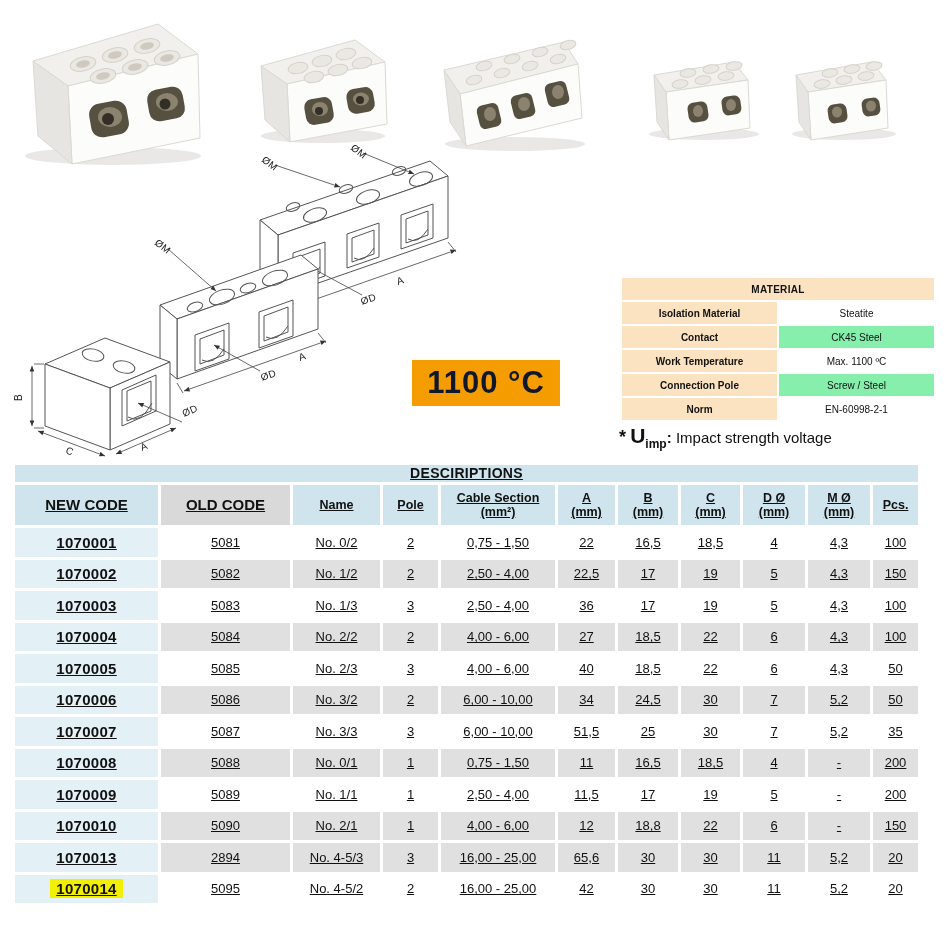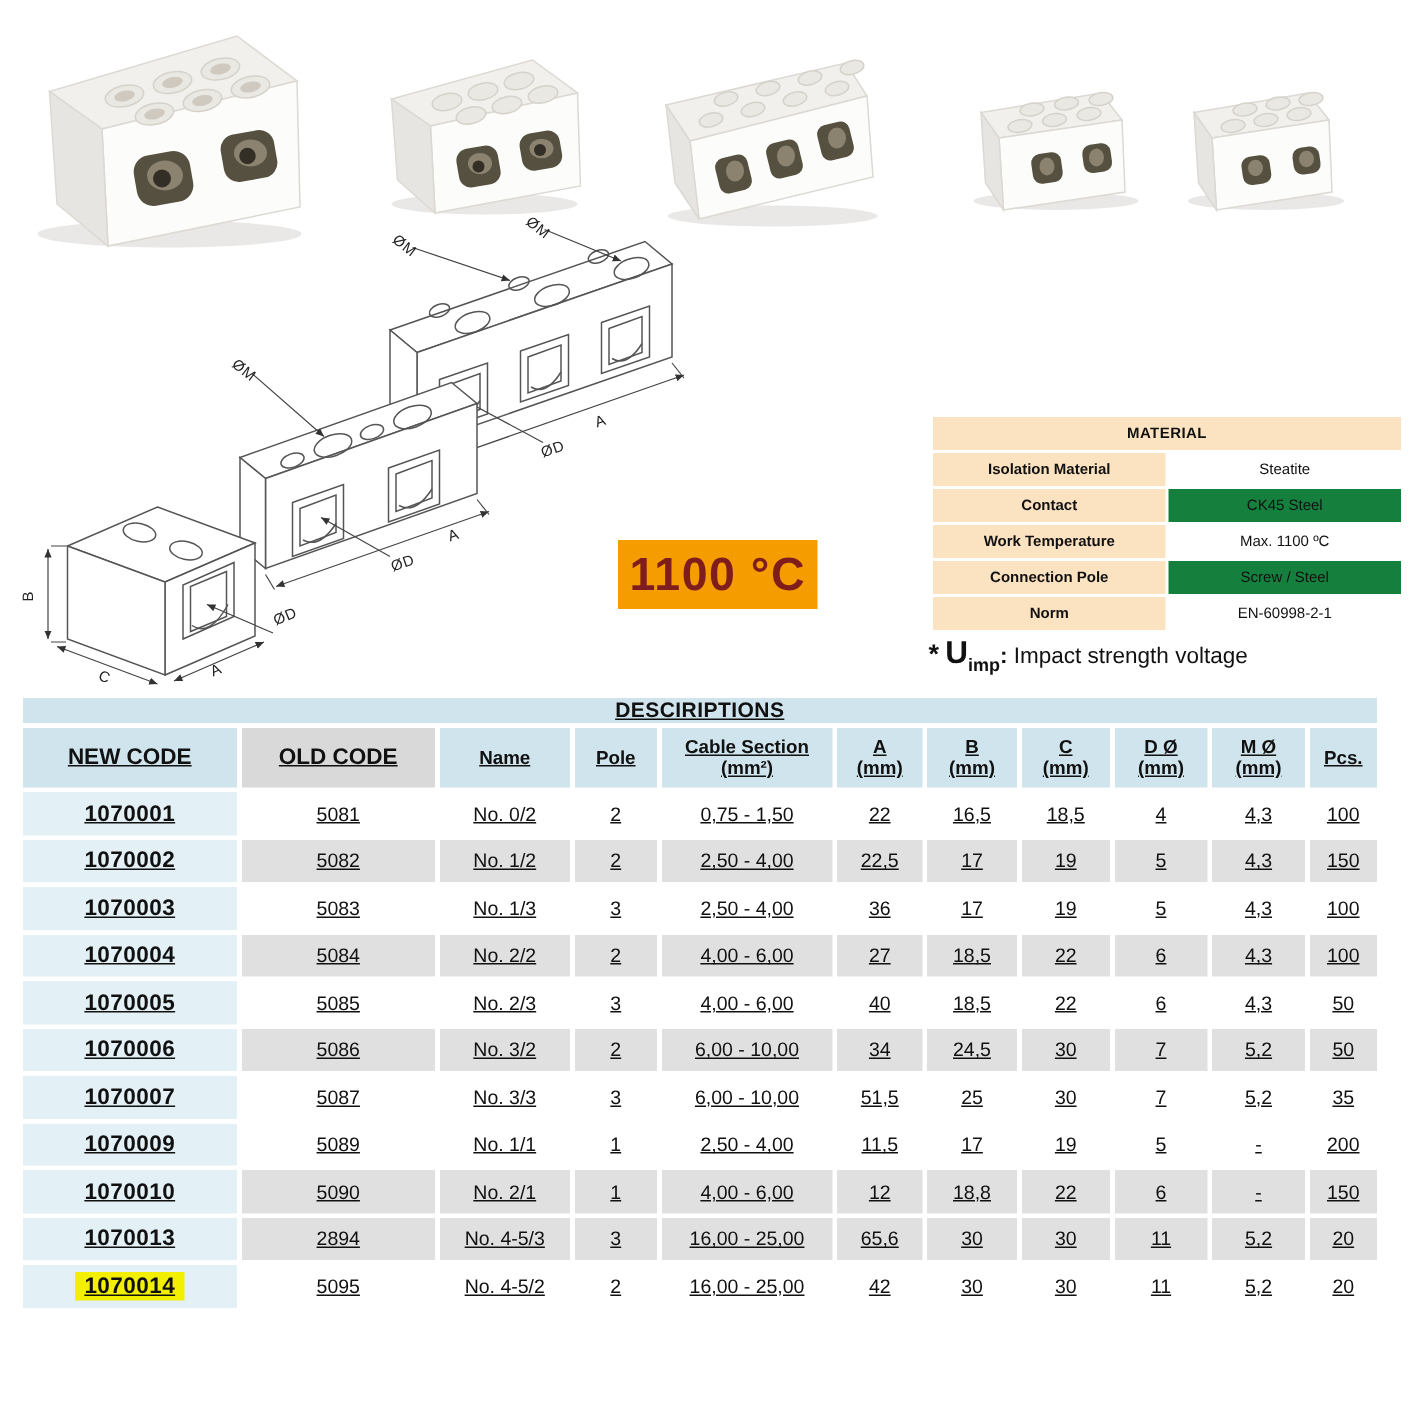--- a/index.html
+++ b/index.html
@@ -5,33 +5,33 @@
   html,body{margin:0;padding:0;background:#fff;}
   body{font-family:"Liberation Sans",sans-serif;color:#111;}
   .page{position:relative;width:950px;height:943px;background:#fff;overflow:hidden;}
 
   .photo{position:absolute;}
 
   #drawings{position:absolute;left:10px;top:145px;}
   #drawings path,#drawings line{vector-effect:non-scaling-stroke;}
   .dimtext{font-size:10px;fill:#222;letter-spacing:.5px;}
 
-  .badge{position:absolute;left:412px;top:360px;width:133px;height:46px;background:#f59c00;
-         color:#7f1d1d;font-weight:bold;font-size:31px;display:flex;align-items:center;justify-content:center;
+  .badge{position:absolute;left:412px;top:360px;width:148px;height:46px;background:#f59c00;
+         color:#0f172a;font-weight:bold;font-size:31px;display:flex;align-items:center;justify-content:center;
          letter-spacing:1px;}
 
   table{border-collapse:collapse;}
 
   
   .material{position:absolute;left:620px;top:276px;width:316px;table-layout:fixed;}
   .material td,.material th{border:2px solid #fff;height:20px;font-size:10px;padding:1px 8px;text-align:center;}
   .material .m-head{background:#fbe2c0;font-weight:bold;text-align:center;font-size:10px;letter-spacing:.3px;}
   .material .m-label{background:#fbe2c0;font-weight:bold;width:140px;}
   .material .m-value{background:#fff;margin-left:17px;}
-  .material .m-value.alt{background:#15803d;}
+  .material .m-value.alt{background:#86efac;}
 
   .note{position:absolute;left:619px;top:424px;font-size:15px;white-space:nowrap;}
   .note .star{font-weight:bold;font-size:18px;}
   .note .u{font-weight:bold;font-size:21px;}
   .note .u sub{font-size:12px;}
   .note .colon{font-weight:bold;font-size:15px;}
 
   
   .desc{position:absolute;left:12px;top:462px;width:906px;table-layout:fixed;text-decoration:underline;}
   .desc th,.desc td{border:3px solid #fff;text-align:center;overflow:hidden;padding:0 2px;}
@@ -452,20 +452,33 @@
           <td>No. 3/3</td>
           <td>3</td>
           <td>6,00 - 10,00</td>
           <td>51,5</td>
           <td>25</td>
           <td>30</td>
           <td>7</td>
           <td>5,2</td>
           <td>35</td>
         </tr>
+        <tr class="even">
+          <td class="code">1070008</td>
+          <td>5088</td>
+          <td>No. 0/1</td>
+          <td>1</td>
+          <td>0,75 - 1,50</td>
+          <td>11</td>
+          <td>16,5</td>
+          <td>18,5</td>
+          <td>4</td>
+          <td>-</td>
+          <td>200</td>
+        </tr>
         <tr class="odd">
           <td class="code">1070009</td>
           <td>5089</td>
           <td>No. 1/1</td>
           <td>1</td>
           <td>2,50 - 4,00</td>
           <td>11,5</td>
           <td>17</td>
           <td>19</td>
           <td>5</td>

